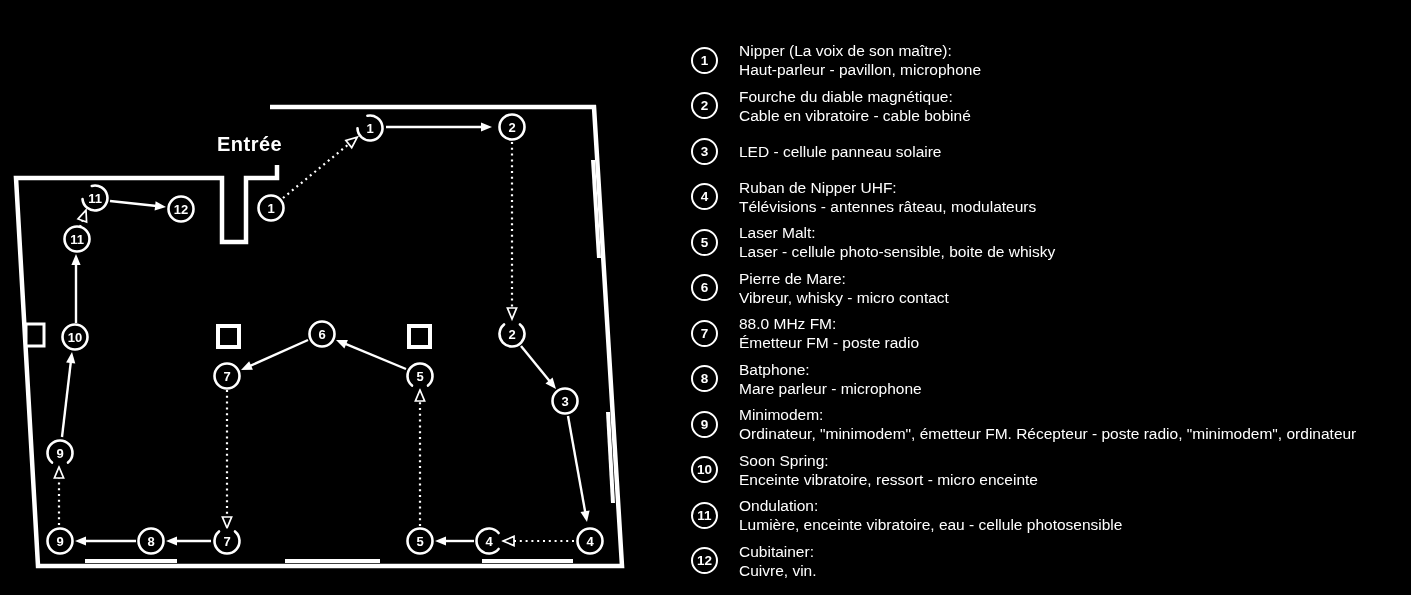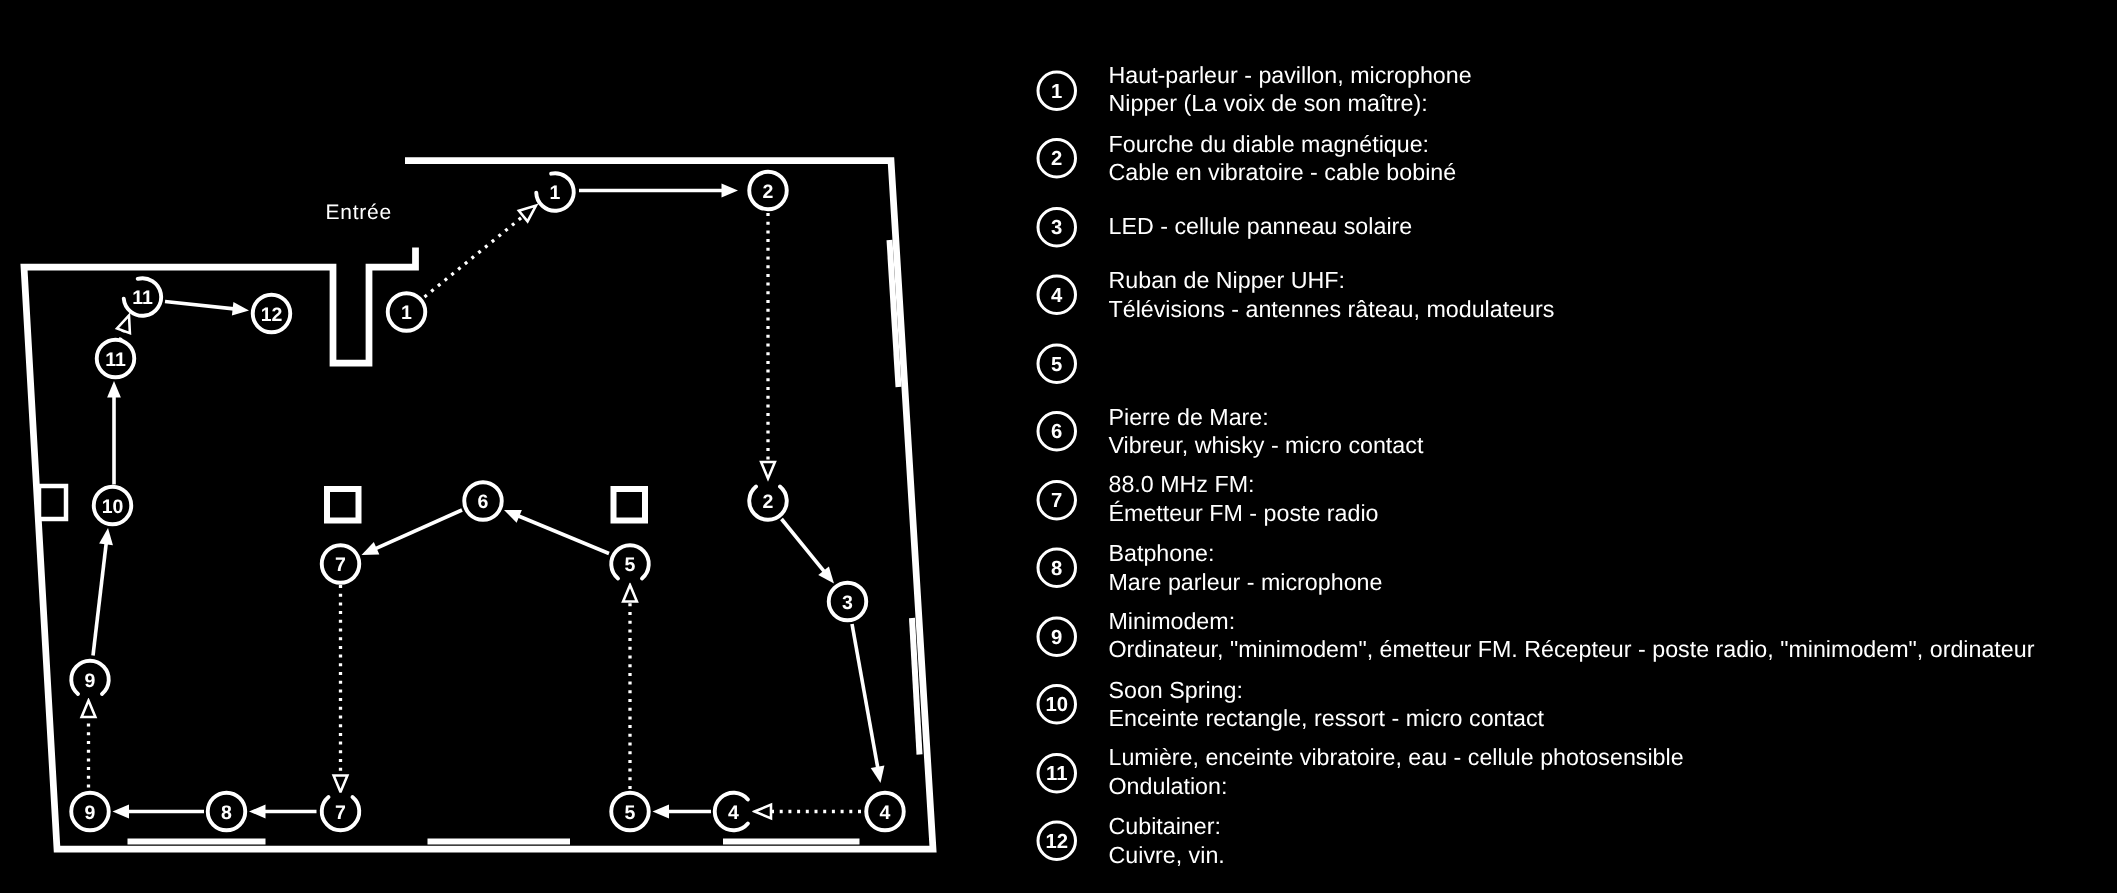--- a/index.html
+++ b/index.html
@@ -1,20 +1,20 @@
 <!DOCTYPE html>
 <html><head>
 <meta charset="utf-8">
 <style>
   html,body{margin:0;padding:0;background:#000;}
   body{width:1411px;height:595px;overflow:hidden;
        font-family:"Liberation Sans",sans-serif;color:#fff;}
   .stage{position:relative;width:1411px;height:595px;background:#000;}
   #map{position:absolute;left:0;top:0;}
-  .entree{position:absolute;left:217px;top:133px;font-size:14px;font-weight:normal;
+  .entree{position:absolute;left:217px;top:133px;font-size:20px;font-weight:bold;
           letter-spacing:.5px;white-space:nowrap;}
   .legend{position:absolute;left:691px;top:41px;}
   .lrow{display:flex;align-items:center;height:38px;margin-bottom:7.5px;}
   .lnum{flex:0 0 auto;width:27px;height:27px;box-sizing:border-box;
         border:2.6px solid #fff;border-radius:50%;
         display:flex;align-items:center;justify-content:center;
         font-size:13.5px;font-weight:bold;margin-right:21px;}
   .ltxt{font-size:15.5px;line-height:19px;white-space:nowrap;}
 </style>
 </head>
@@ -126,22 +126,22 @@
       <circle cx="181" cy="209" r="12.5" fill="none" stroke="#ffffff" stroke-width="2.6"></circle>
       <text x="181" y="213.7" text-anchor="middle" fill="#ffffff" font-size="13" font-weight="bold" font-family="&quot;Liberation Sans&quot;, sans-serif">12</text>
     </svg>
   <div class="entree">Entrée</div>
   <div class="legend" id="legend">
   <div class="lrow">
     <div class="lnum">
       <span>1</span>
     </div>
     <div class="ltxt">
+      <div>Nipper (La voix de son maître):</div>
       <div>Haut-parleur - pavillon, microphone</div>
-      <div>Nipper (La voix de son maître):</div>
     </div>
   </div>
 
   <div class="lrow">
     <div class="lnum">
       <span>2</span>
     </div>
     <div class="ltxt">
       <div>Fourche du diable magnétique:</div>
       <div>Cable en vibratoire - cable bobiné</div>
@@ -164,20 +164,24 @@
     <div class="ltxt">
       <div>Ruban de Nipper UHF:</div>
       <div>Télévisions - antennes râteau, modulateurs</div>
     </div>
   </div>
 
   <div class="lrow">
     <div class="lnum">
       <span>5</span>
     </div>
+    <div class="ltxt">
+      <div>Laser Malt:</div>
+      <div>Laser - cellule photo-sensible, boite de whisky</div>
+    </div>
   </div>
 
   <div class="lrow">
     <div class="lnum">
       <span>6</span>
     </div>
     <div class="ltxt">
       <div>Pierre de Mare:</div>
       <div>Vibreur, whisky - micro contact</div>
     </div>
@@ -212,31 +216,31 @@
       <div>Ordinateur, "minimodem", émetteur FM. Récepteur - poste radio, "minimodem", ordinateur</div>
     </div>
   </div>
 
   <div class="lrow">
     <div class="lnum">
       <span>10</span>
     </div>
     <div class="ltxt">
       <div>Soon Spring:</div>
-      <div>Enceinte rectangle, ressort - micro contact</div>
+      <div>Enceinte vibratoire, ressort - micro enceinte</div>
     </div>
   </div>
 
   <div class="lrow">
     <div class="lnum">
       <span>11</span>
     </div>
     <div class="ltxt">
+      <div>Ondulation:</div>
       <div>Lumière, enceinte vibratoire, eau - cellule photosensible</div>
-      <div>Ondulation:</div>
     </div>
   </div>
 
   <div class="lrow">
     <div class="lnum">
       <span>12</span>
     </div>
     <div class="ltxt">
       <div>Cubitainer:</div>
       <div>Cuivre, vin.</div>

